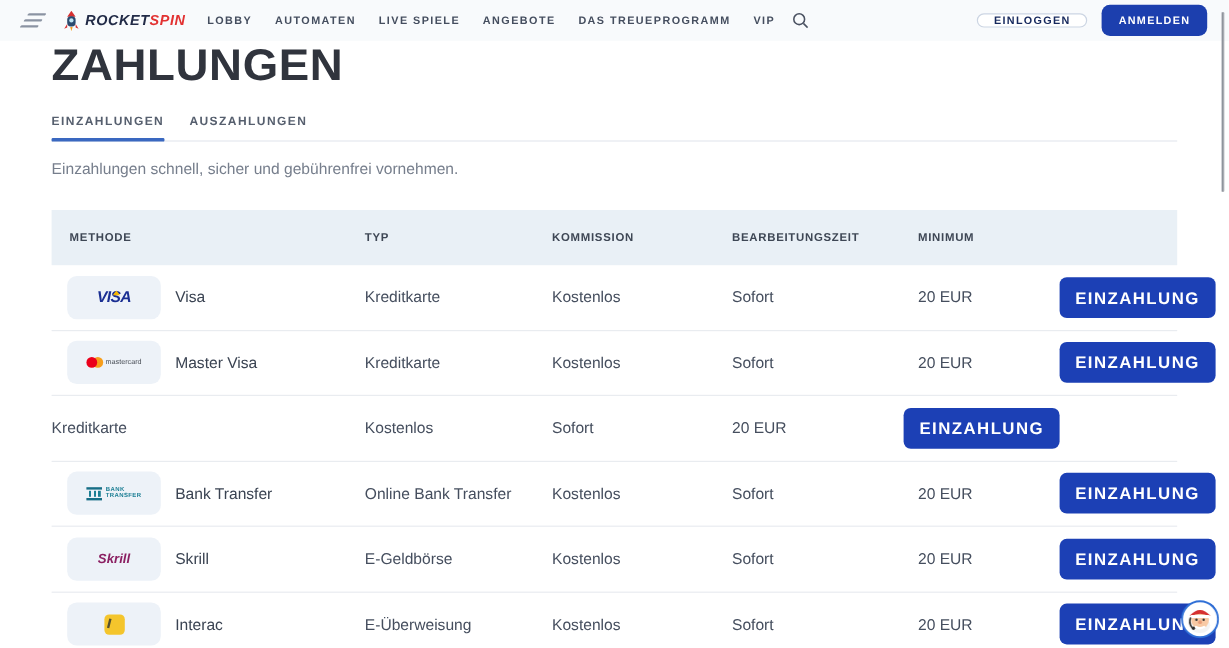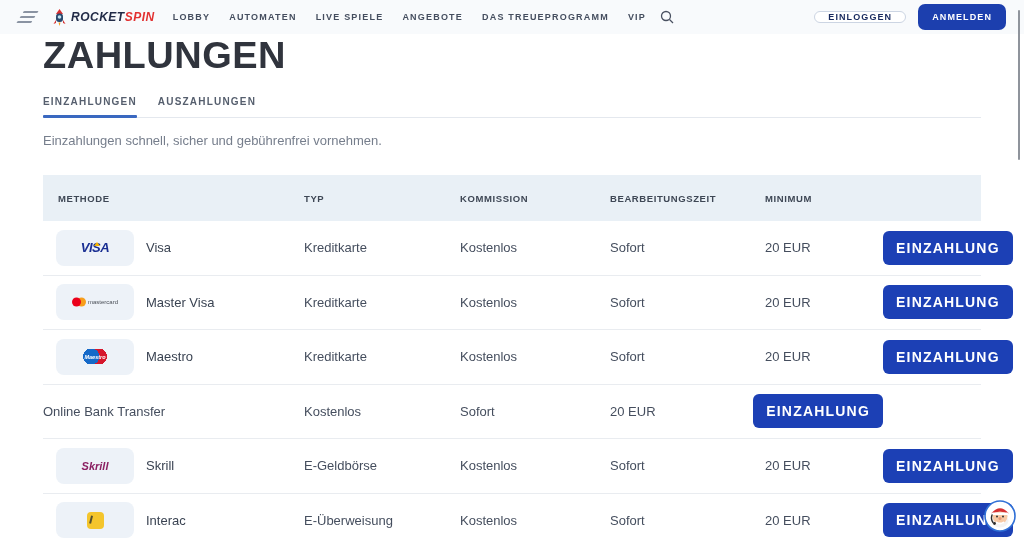--- a/index.html
+++ b/index.html
@@ -174,36 +174,36 @@
     <div class="cell">Kreditkarte</div>
     <div class="cell">Kostenlos</div>
     <div class="cell">Sofort</div>
     <div class="cell">20 EUR</div>
     <div class="action-cell">
       <button class="btn-deposit">EINZAHLUNG</button>
     </div>
   </div>
 
   <div class="trow prow">
-    <div class="method-cell">
-      <div class="pm-logo">
-        <span class="brand brand-maestro">Maestro</span>
-      </div>
-      <span class="pm-name">Maestro</span>
-    </div>
     <div class="cell">Kreditkarte</div>
     <div class="cell">Kostenlos</div>
     <div class="cell">Sofort</div>
     <div class="cell">20 EUR</div>
     <div class="action-cell">
       <button class="btn-deposit">EINZAHLUNG</button>
     </div>
   </div>
 
   <div class="trow prow">
+    <div class="method-cell">
+      <div class="pm-logo">
+        <span class="brand brand-banktransfer">BANK TRANSFER</span>
+      </div>
+      <span class="pm-name">Bank Transfer</span>
+    </div>
     <div class="cell">Online Bank Transfer</div>
     <div class="cell">Kostenlos</div>
     <div class="cell">Sofort</div>
     <div class="cell">20 EUR</div>
     <div class="action-cell">
       <button class="btn-deposit">EINZAHLUNG</button>
     </div>
   </div>
 
   <div class="trow prow">

